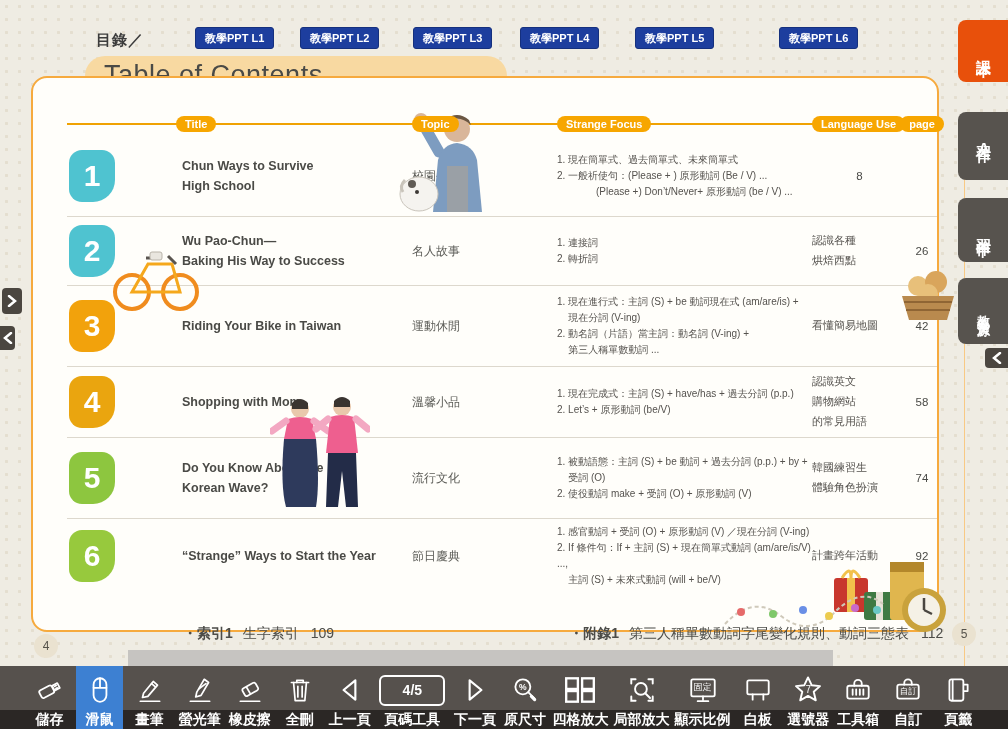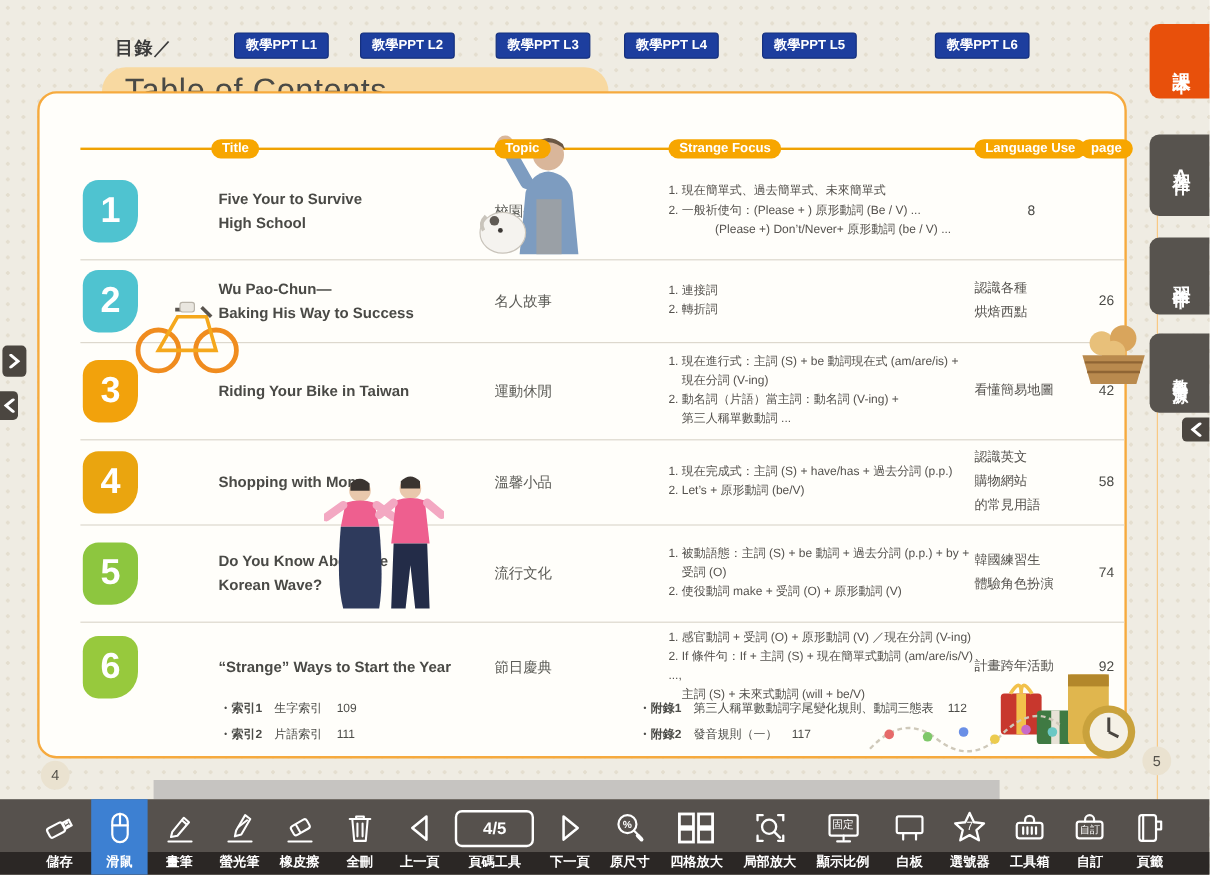--- a/index.html
+++ b/index.html
@@ -36,21 +36,21 @@
     color:#fff;font-size:30px;font-weight:bold;display:flex;align-items:center;justify-content:center;}
   .u-title{font-size:12.5px;font-weight:bold;color:#4a4a46;white-space:pre-wrap;line-height:1.6;}
   .u-topic{font-size:12px;color:#5b5b56;}
   .u-grammar{font-size:10px;color:#55524e;white-space:pre-wrap;line-height:1.6;}
   .u-lang{font-size:11px;color:#55524e;white-space:pre-wrap;line-height:1.8;}
   .u-page{font-size:11.5px;color:#4a4a46;text-align:center;}
   
   .appendix{position:absolute;left:150px;top:505px;width:740px;display:flex;}
   .app-col{display:flex;flex-direction:column;gap:8px;}
   .app-col.right{margin-left:235px;}
-  .app-line{font-size:10px;color:#4c4c48;white-space:nowrap;}
+  .app-line{font-size:14px;color:#4c4c48;white-space:nowrap;margin-top:42px;}
   .app-line b{margin-right:10px;}
   .app-line .pg{margin-left:12px;}
   
   .pgnum{position:absolute;width:24px;height:24px;border-radius:50%;background:#eae2d0;
     color:#55524b;font-size:12px;display:flex;align-items:center;justify-content:center;}
   
   .side-tab{position:absolute;right:0;width:50px;border-radius:8px 0 0 8px;color:#fff;font-weight:bold;
     font-size:15px;display:flex;align-items:center;justify-content:center;cursor:pointer;
     writing-mode:vertical-rl;text-orientation:upright;letter-spacing:3px;background:#57534e;}
   .side-tab.active{background:#e8500b;}
@@ -60,21 +60,21 @@
   .scroll-strip{position:absolute;left:128px;top:650px;width:705px;height:16px;background:#c6c4c1;cursor:pointer;}
   
   .toolbar{position:absolute;left:0;bottom:0;width:1008px;height:63px;background:#56514d;
     display:flex;justify-content:space-between;padding:0 26px;box-sizing:border-box;}
   .tb-labelbg{position:absolute;left:0;bottom:0;width:100%;height:19px;background:#2b2725;}
   .tb-item{position:relative;z-index:1;width:47px;height:63px;display:flex;flex-direction:column;
     align-items:center;justify-content:flex-start;padding-top:6px;box-sizing:border-box;cursor:pointer;}
   .tb-item.active{background:#3d80d2;}
   .tb-item.wide{width:72px;}
   .tb-icon{height:36px;display:flex;align-items:center;justify-content:center;position:relative;}
-  .tb-label{position:absolute;bottom:0;height:19px;line-height:18px;font-size:11px;font-weight:bold;color:#fff;white-space:nowrap;}
+  .tb-label{position:absolute;bottom:0;height:19px;line-height:18px;font-size:14px;font-weight:bold;color:#fff;white-space:nowrap;}
   .icon-caption{position:absolute;color:#fff;font-weight:normal;pointer-events:none;}
   .pageind{width:62px;height:27px;border:2px solid #fff;border-radius:6px;color:#fff;font-size:14px;font-weight:bold;
     display:flex;align-items:center;justify-content:center;}
   .deco{position:absolute;pointer-events:none;}
 </style>
 </head>
 <body>
 
 <div class="breadcrumb">目錄／</div>
 <div class="ppt-tab" style="left:195px">教學PPT L1</div>
@@ -96,21 +96,21 @@
     <span class="pill c2">Title</span>
     <span class="pill">Topic</span>
     <span class="pill">Strange Focus</span>
     <span class="pill">Language Use</span>
     <span class="pill c6">page</span>
   </div>
 
   <div class="rows">
     <div class="unit-row" style="min-height:80px">
       <span class="num-badge" style="background: rgb(79, 195, 208);">1</span>
-      <span class="u-title">Five Your to Survive
+      <span class="u-title">Chun Ways to Survive
 High School</span>
       <span class="u-topic">校園生活</span>
       <span class="u-grammar">1. 現在簡單式、過去簡單式、未來簡單式
 2. 一般祈使句：(Please + ) 原形動詞 (Be / V) ...
               (Please +) Don’t/Never+ 原形動詞 (be / V) ...</span>
       <span class="u-page">8</span>
     </div>
     <div class="unit-row" style="min-height:68px">
       <span class="num-badge" style="background: rgb(79, 195, 208);">2</span>
       <span class="u-title">Wu Pao-Chun—

